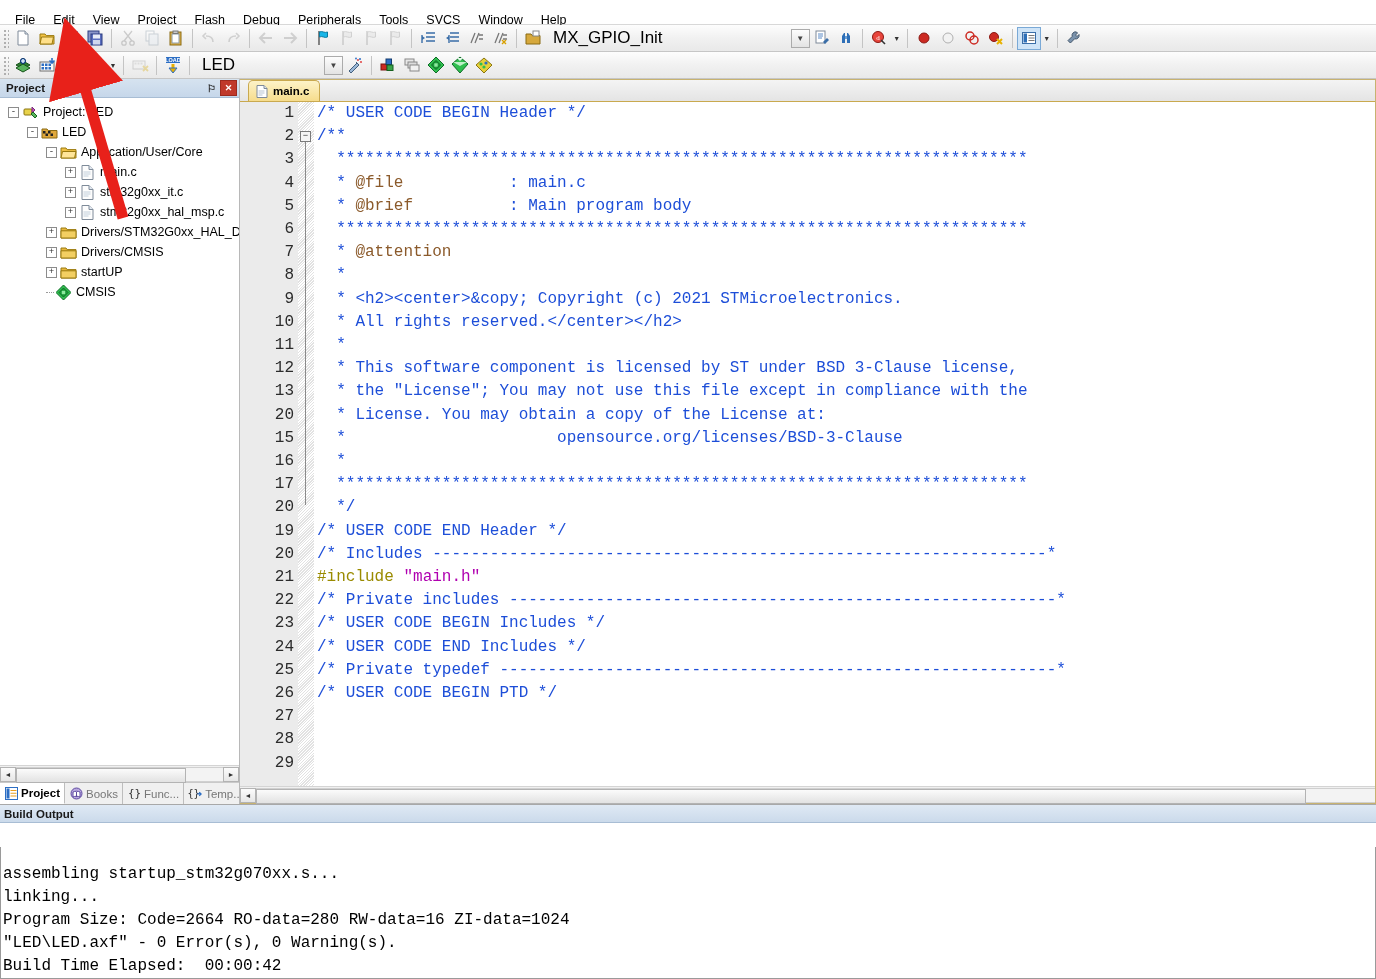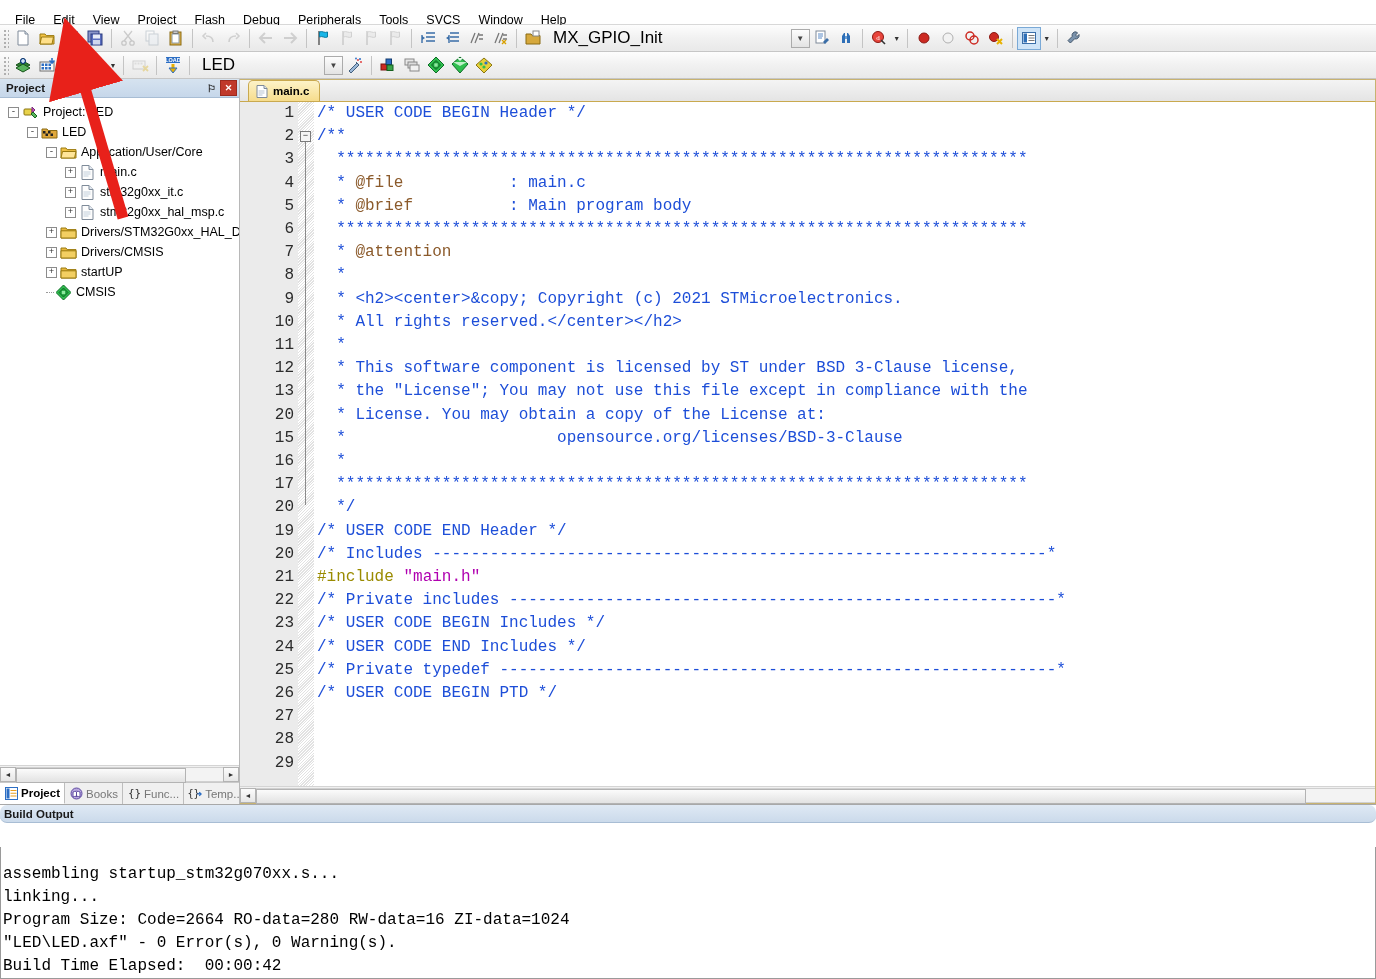--- a/index.html
+++ b/index.html
@@ -336,21 +336,20 @@
   .build-caption {
     height: 18px;
     flex: 0 0 18px;
     background: linear-gradient(to bottom,#dfe9f4,#cbdaeb);
     display:flex; align-items:center;
     padding-left: 4px;
     font-size: 11.5px;
     font-weight: bold;
     color: #1a1a1a;
     border-bottom: 1px solid #a8bdd4;
-    border-radius: 7px;
   }
   .build-body {
     flex: 1 1 auto;
     background: #ffffff;
     border: 1px solid #9a9a9a;
     border-top: none;
     font-family: "Liberation Mono", monospace;
     font-size: 16px;
     line-height: 23px;
     white-space: pre;

